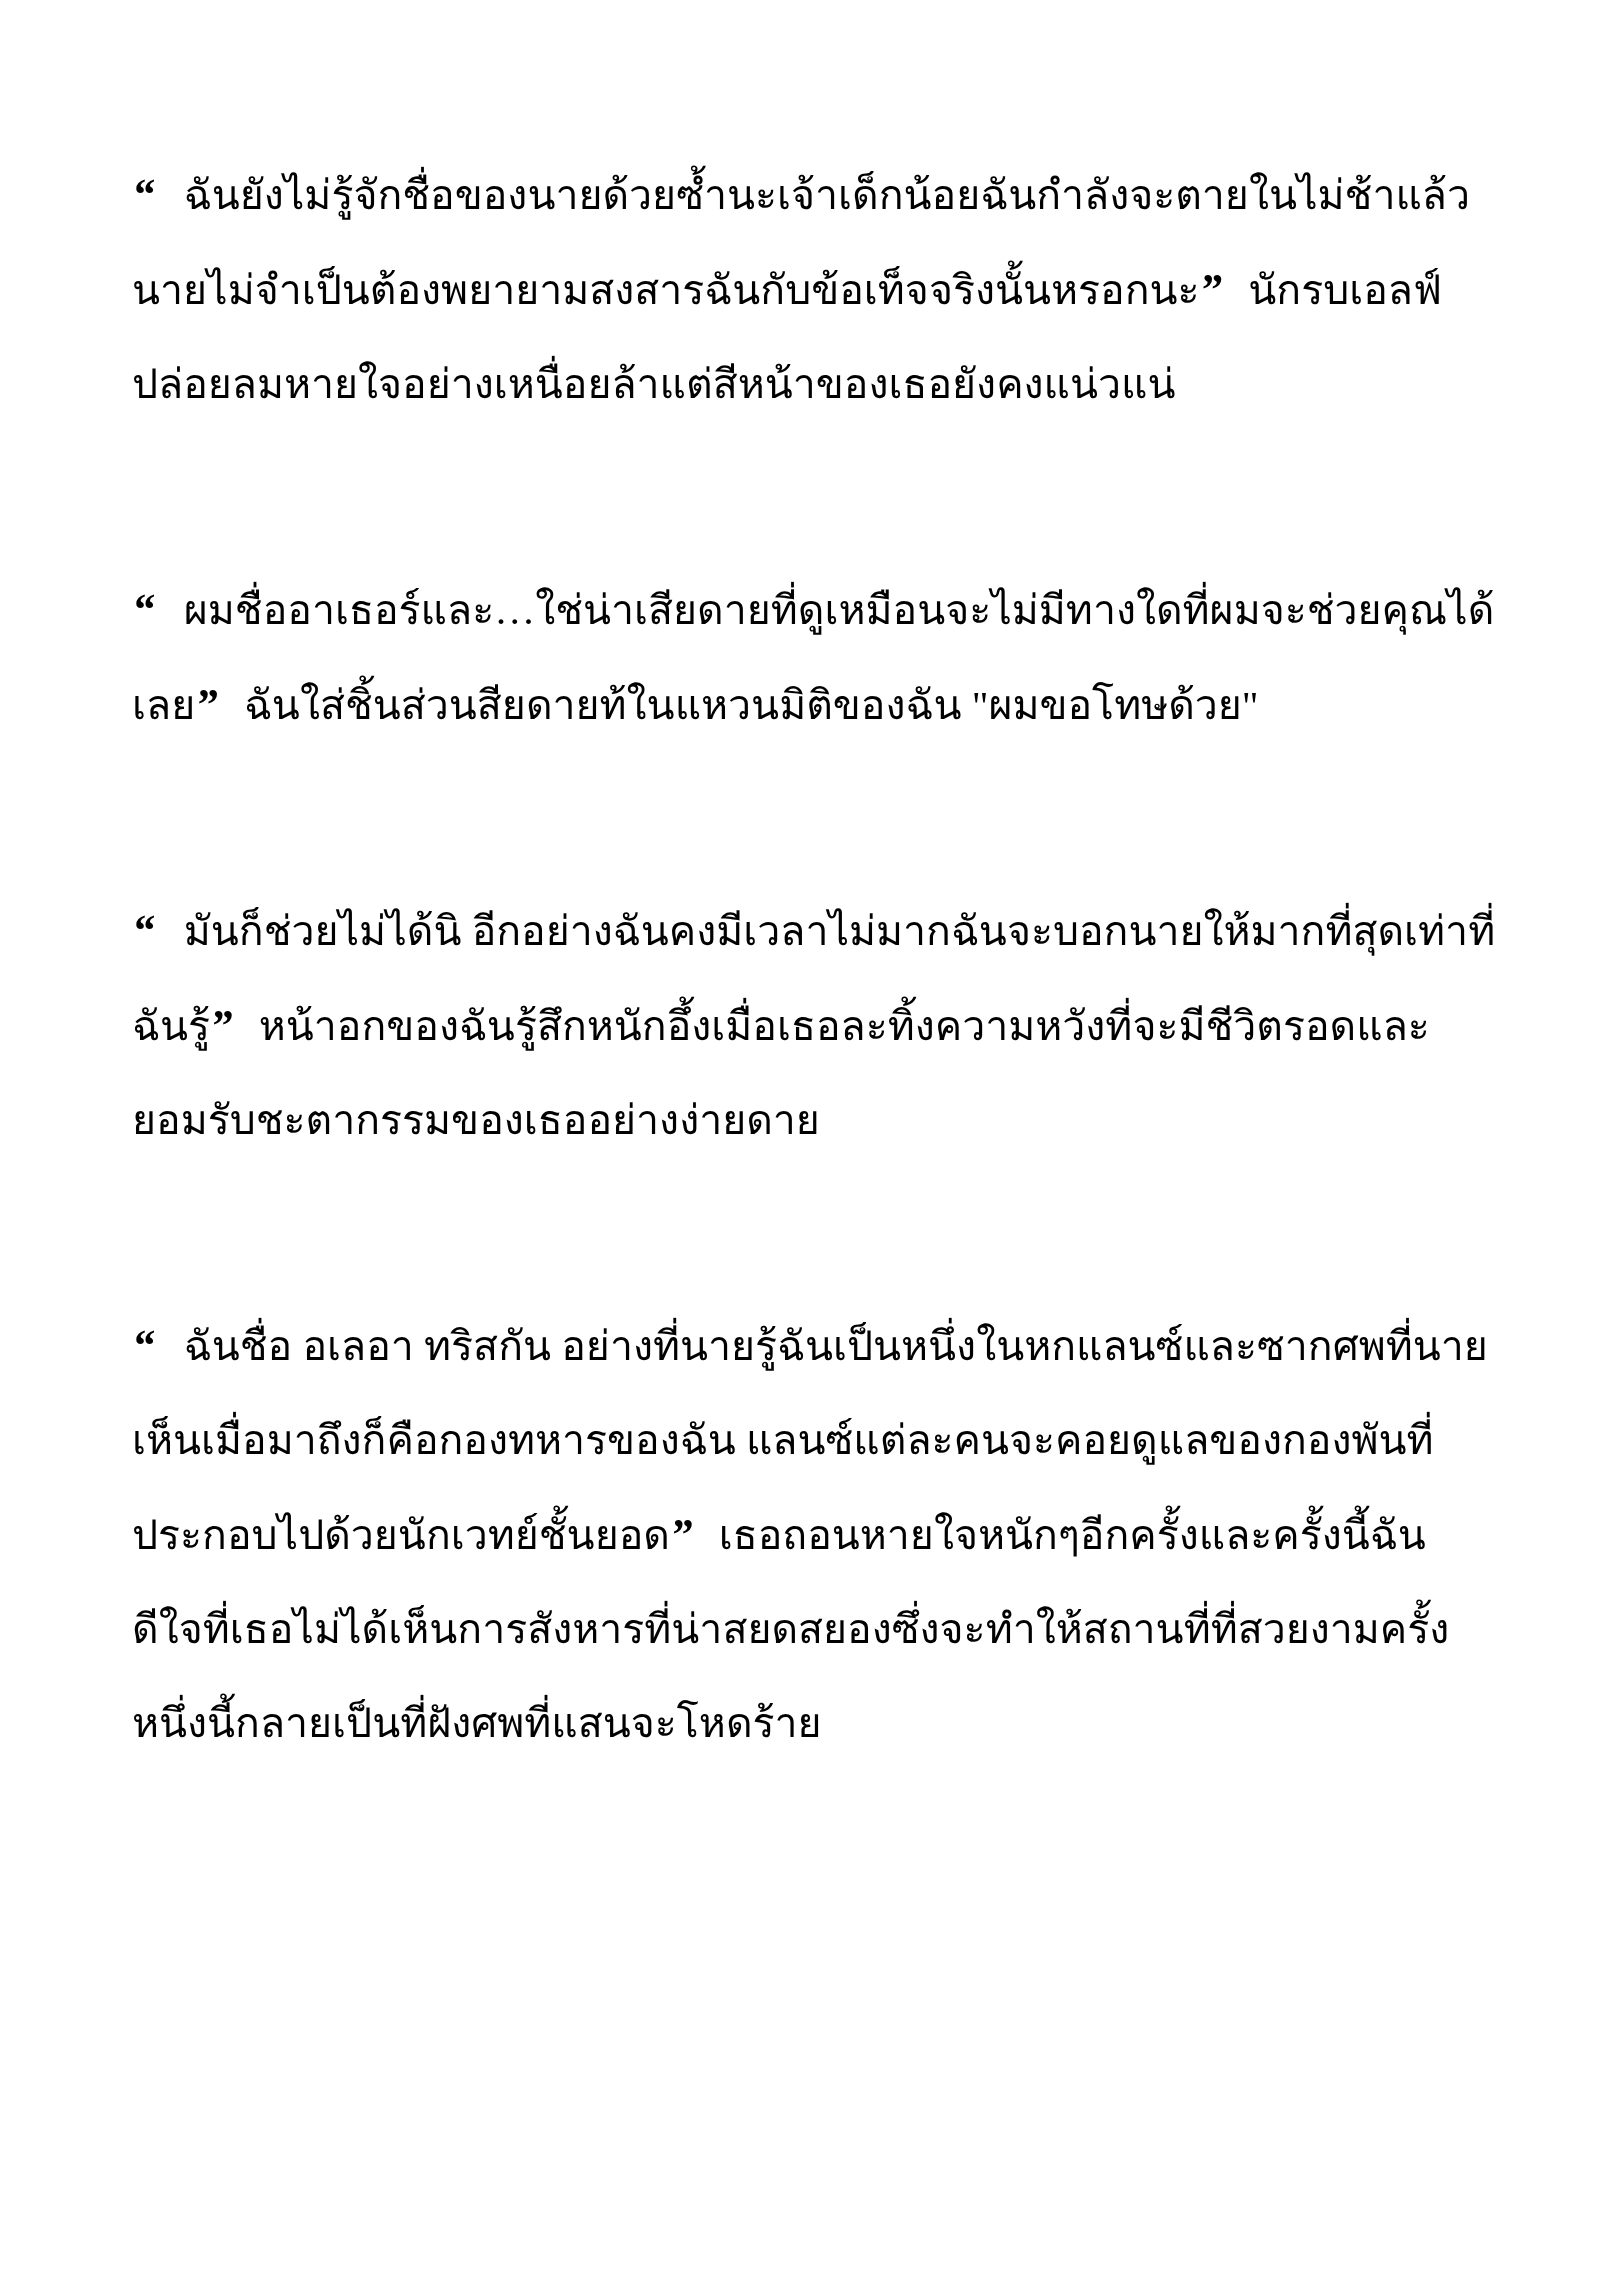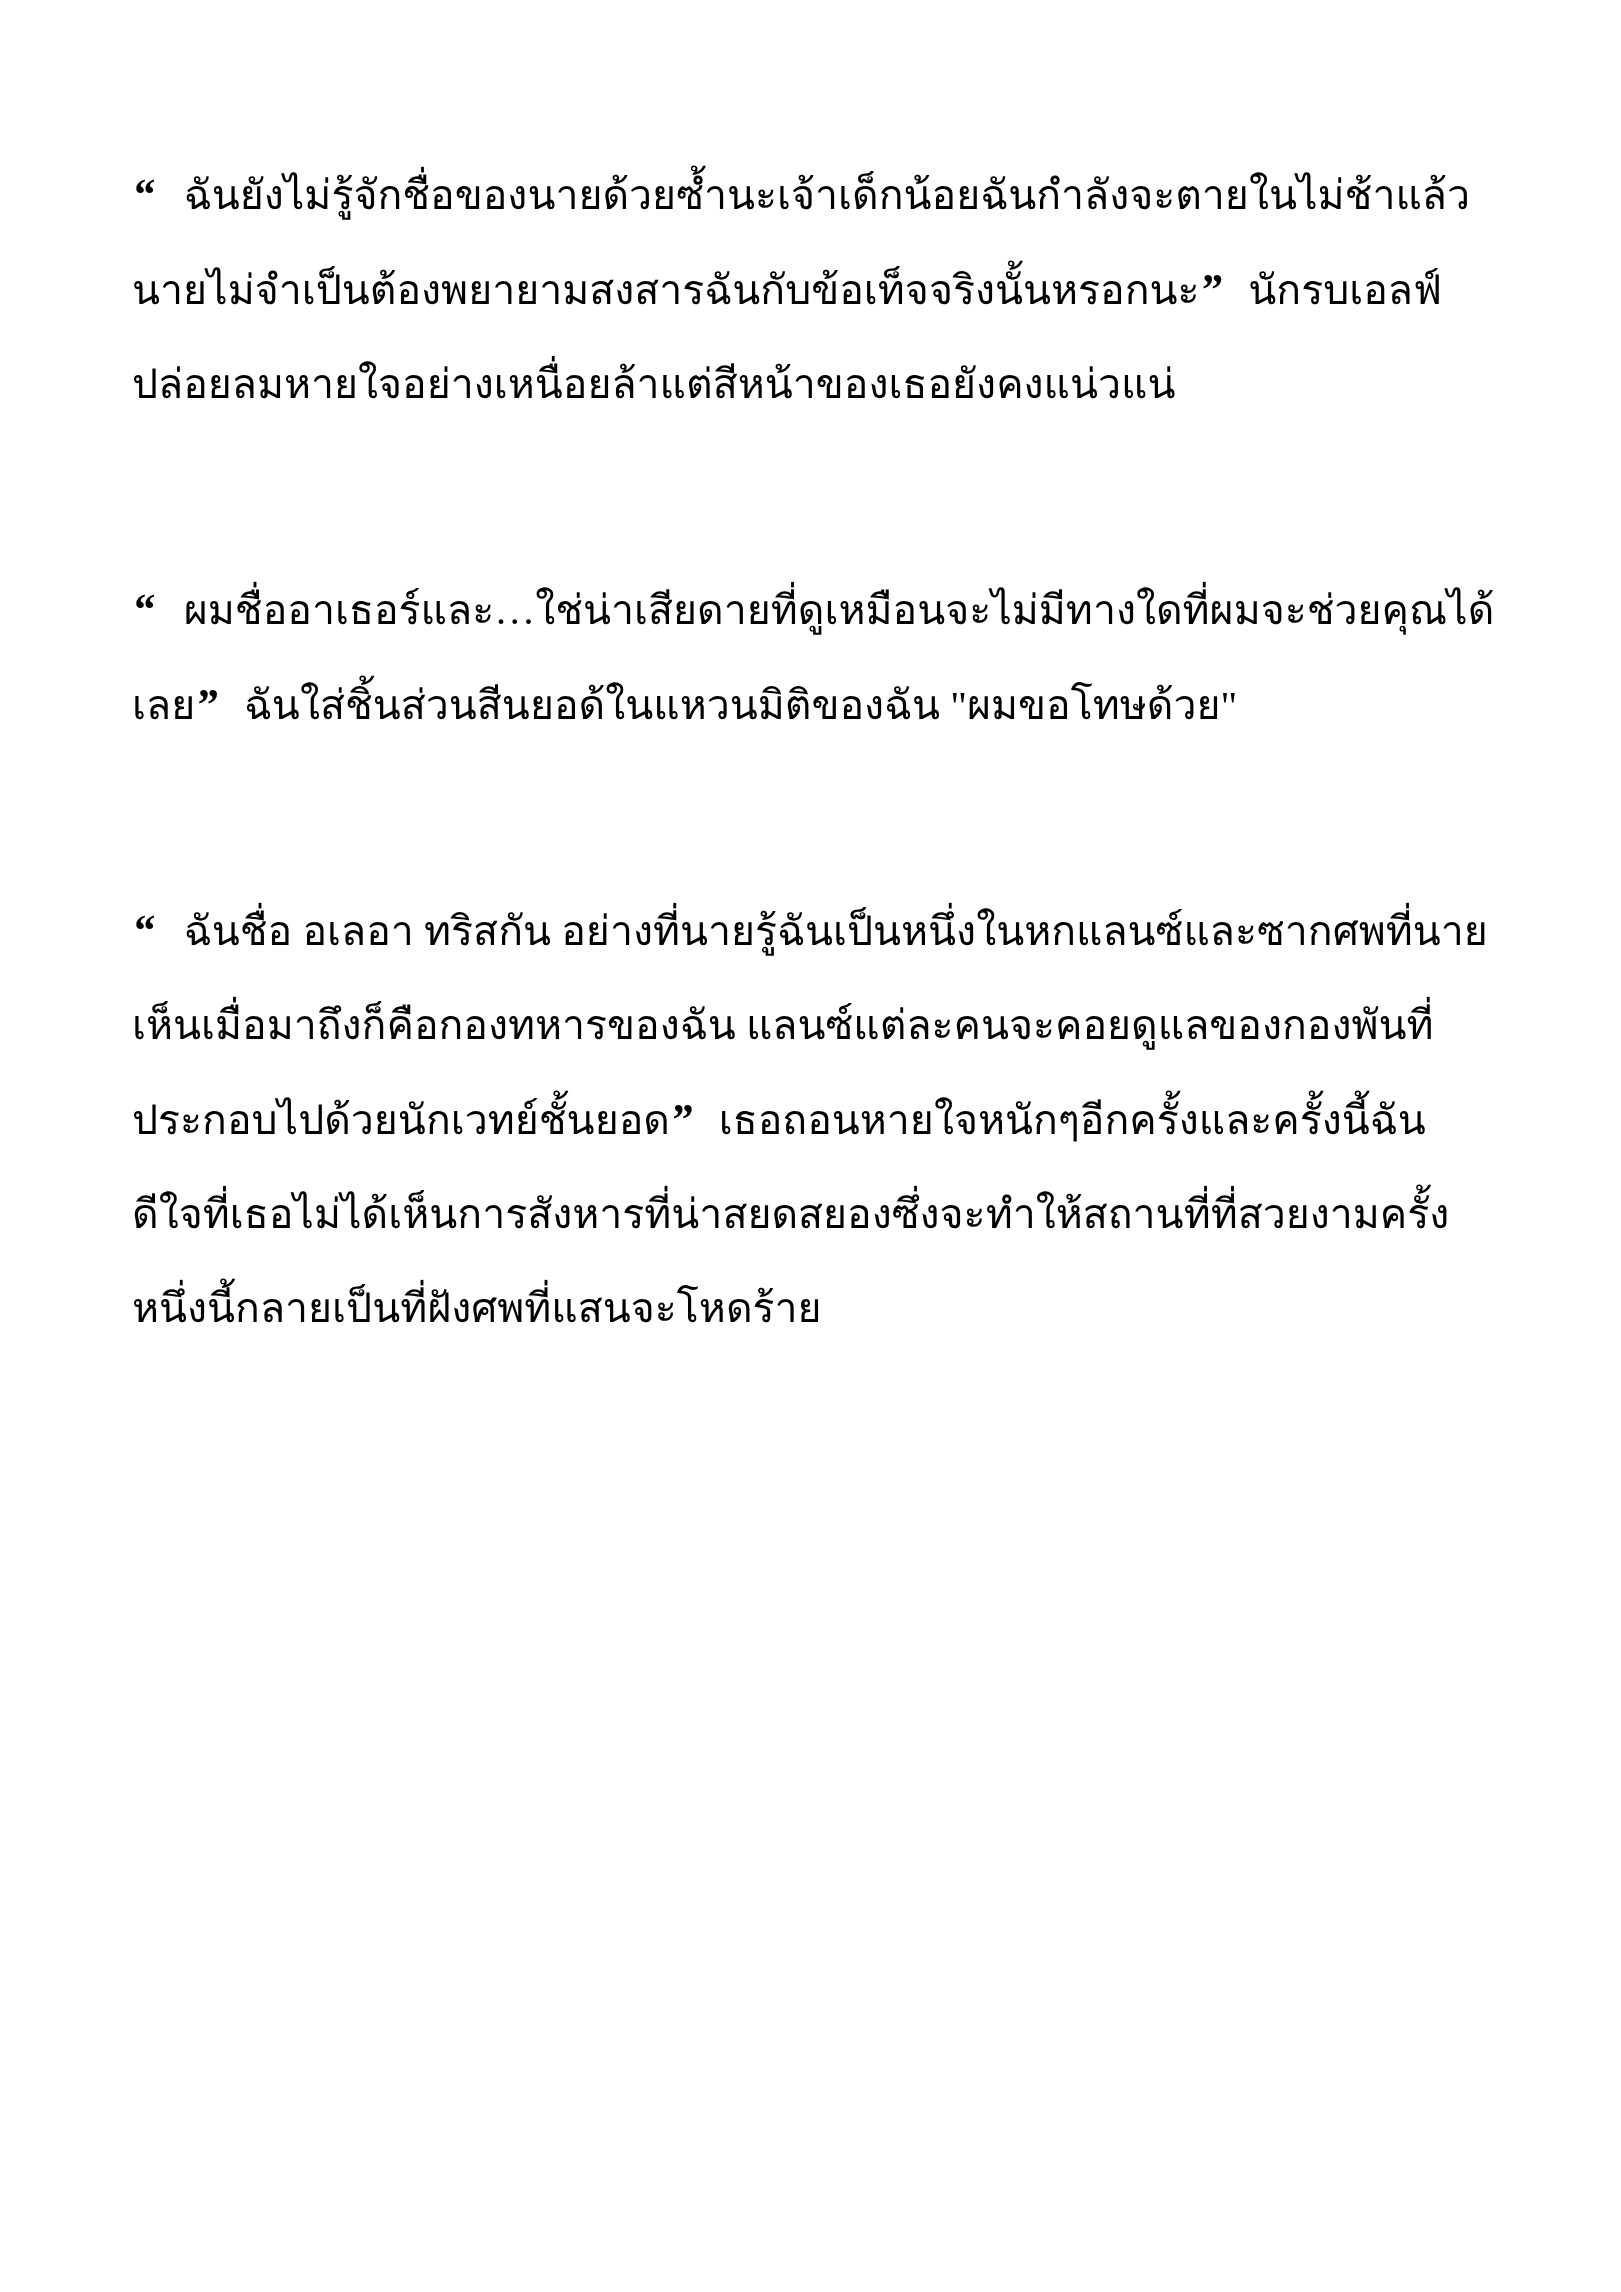--- a/index.html
+++ b/index.html
@@ -45,17 +45,18 @@
     margin-left: 14px;
   }
 </style>
 </head>
 <body>
 
 <main class="page">
   <section class="doc-body">
 
   <p class="para"><span class="seg-quote-mark">“ </span><span class="seg-normal">ฉันยังไม่รู้จักชื่อของนายด้วยซ้ำนะเจ้าเด็กน้อยฉันกำลังจะตายในไม่ช้าแล้ว นายไม่จำเป็นต้องพยายามสงสารฉันกับข้อเท็จจริงนั้นหรอกนะ</span><span class="seg-quote-mark">”</span><span class="seg-normal"> นักรบเอลฟ์ปล่อยลมหายใจอย่างเหนื่อยล้าแต่สีหน้าของเธอยังคงแน่วแน่</span></p>
-      <p class="para"><span class="seg-quote-mark">“ </span><span class="seg-normal">ผมชื่ออาเธอร์และ…ใช่น่าเสียดายที่ดูเหมือนจะไม่มีทางใดที่ผมจะช่วยคุณได้เลย</span><span class="seg-quote-mark">”</span><span class="seg-normal"> ฉันใส่ชิ้นส่วนสีนยอด้ในแหวนมิติของฉัน "ผมขอโทษด้วย"</span></p>
+      <p class="para"><span class="seg-quote-mark">“ </span><span class="seg-normal">ผมชื่ออาเธอร์และ…ใช่น่าเสียดายที่ดูเหมือนจะไม่มีทางใดที่ผมจะช่วยคุณได้เลย</span><span class="seg-quote-mark">”</span><span class="seg-normal"> ฉันใส่ชิ้นส่วนสียดายท้ในแหวนมิติของฉัน "ผมขอโทษด้วย"</span></p>
+      <p class="para"><span class="seg-quote-mark">“ </span><span class="seg-normal">มันก็ช่วยไม่ได้นิ อีกอย่างฉันคงมีเวลาไม่มากฉันจะบอกนายให้มากที่สุดเท่าที่ฉันรู้</span><span class="seg-quote-mark">”</span><span class="seg-normal"> หน้าอกของฉันรู้สึกหนักอึ้งเมื่อเธอละทิ้งความหวังที่จะมีชีวิตรอดและยอมรับชะตากรรมของเธออย่างง่ายดาย</span></p>
       <p class="para"><span class="seg-quote-mark">“ </span><span class="seg-normal">ฉันชื่อ อเลอา ทริสกัน อย่างที่นายรู้ฉันเป็นหนึ่งในหกแลนซ์และซากศพที่นายเห็นเมื่อมาถึงก็คือกองทหารของฉัน แลนซ์แต่ละคนจะคอยดูแลของกองพันที่ประกอบไปด้วยนักเวทย์ชั้นยอด</span><span class="seg-quote-mark">”</span><span class="seg-normal"> เธอถอนหายใจหนักๆอีกครั้งและครั้งนี้ฉันดีใจที่เธอไม่ได้เห็นการสังหารที่น่าสยดสยองซึ่งจะทำให้สถานที่ที่สวยงามครั้งหนึ่งนี้กลายเป็นที่ฝังศพที่แสนจะโหดร้าย</span></p>
     </section>
 </main>
 
 
 </body></html>

